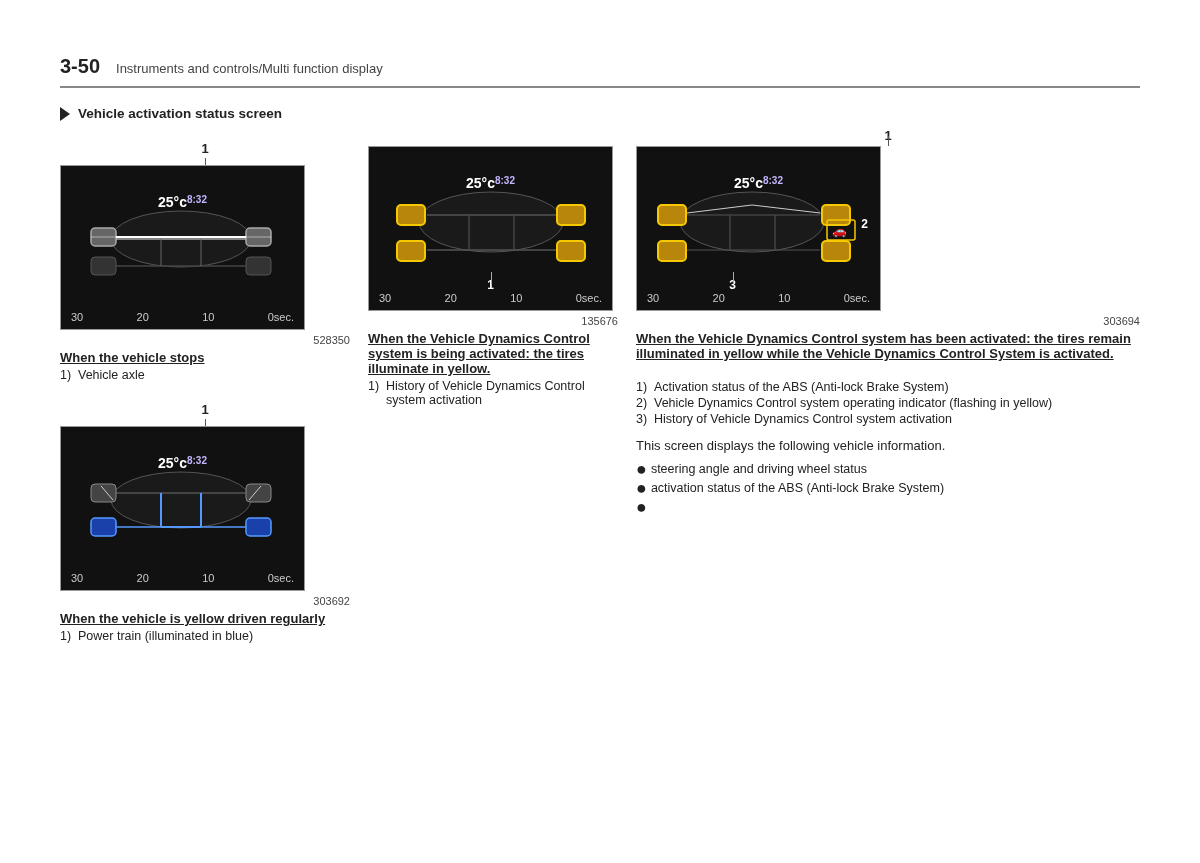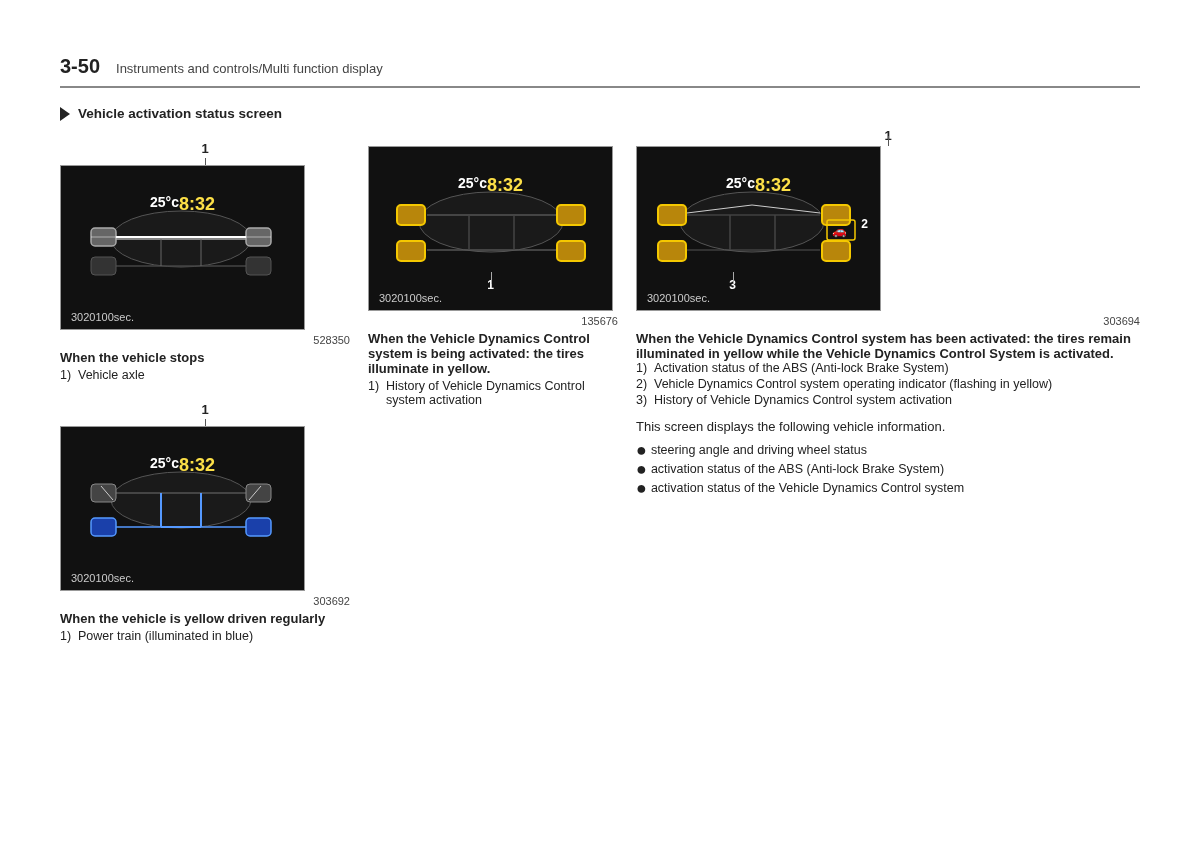--- a/index.html
+++ b/index.html
@@ -94,34 +94,34 @@
       left: 0; right: 0;
       display: flex;
       justify-content: center;
       padding: 0 10px;
       color: #fff;
       font-size: 14px;
       font-weight: bold;
       margin-top: 20px;
     }
     .temp-display { color: #fff; font-size: 14px; }
-    .time-display { color: #fde047; font-size: 18px; }
+    .time-display { color: #c4b5fd; font-size: 10px; }
 
     .car-svg {
       width: 220px;
       height: 90px;
     }
 
     
     .speed-bar {
       position: absolute;
       bottom: 6px;
       left: 0; right: 0;
       display: flex;
-      justify-content: flex-start;
+      justify-content: space-between;
       padding: 0 10px;
       color: #ccc;
       font-size: 11px;
     }
 
     .screen-wrapper {
       position: relative;
       margin-bottom: 6px;
     }
 
@@ -129,20 +129,21 @@
       text-align: right;
       font-size: 11px;
       color: #444;
       margin-bottom: 4px;
     }
 
     .caption-bold {
       font-weight: bold;
       font-size: 13px;
       margin-bottom: 3px;
+      text-decoration: underline;
     }
     .caption-list {
       padding-left: 0;
       list-style: none;
     }
     .caption-list li {
       font-size: 12.5px;
       margin-bottom: 2px;
       display: flex;
       gap: 4px;
@@ -409,21 +410,21 @@
                     <span>20</span>
                     <span>10</span>
                     <span>0sec.</span>
                 </div>
               </div>
             </div>
           </div>
           <div class="code-label">303694</div>
         </div>
 
-        <div class="caption-bold" style="margin-bottom:0;">When the Vehicle Dynamics Control system has been activated: the tires remain illuminated in yellow while the Vehicle Dynamics Control System is activated.</div>
+        <div class="caption-bold" style="margin-bottom:19px;">When the Vehicle Dynamics Control system has been activated: the tires remain illuminated in yellow while the Vehicle Dynamics Control System is activated.</div>
         <ul class="caption-list" style="margin-bottom:10px;">
           <li>
             <span class="num">1)</span>
             <span>Activation status of the ABS (Anti-lock Brake System)</span>
           </li>
           <li>
             <span class="num">2)</span>
             <span>Vehicle Dynamics Control system operating indicator (flashing in yellow)</span>
           </li>
           <li>
@@ -437,21 +438,20 @@
           <li>
             <span class="bullet-dot">●</span>
             <span>steering angle and driving wheel status</span>
           </li>
           <li>
             <span class="bullet-dot">●</span>
             <span>activation status of the ABS (Anti-lock Brake System)</span>
           </li>
           <li>
             <span class="bullet-dot">●</span>
-            <span>activation status of the Vehicle Dynamics Control system</span>
           </li>
         </ul>
 
       </div>
     </div>
 
   </div>
 </div>
 
 </body></html>

